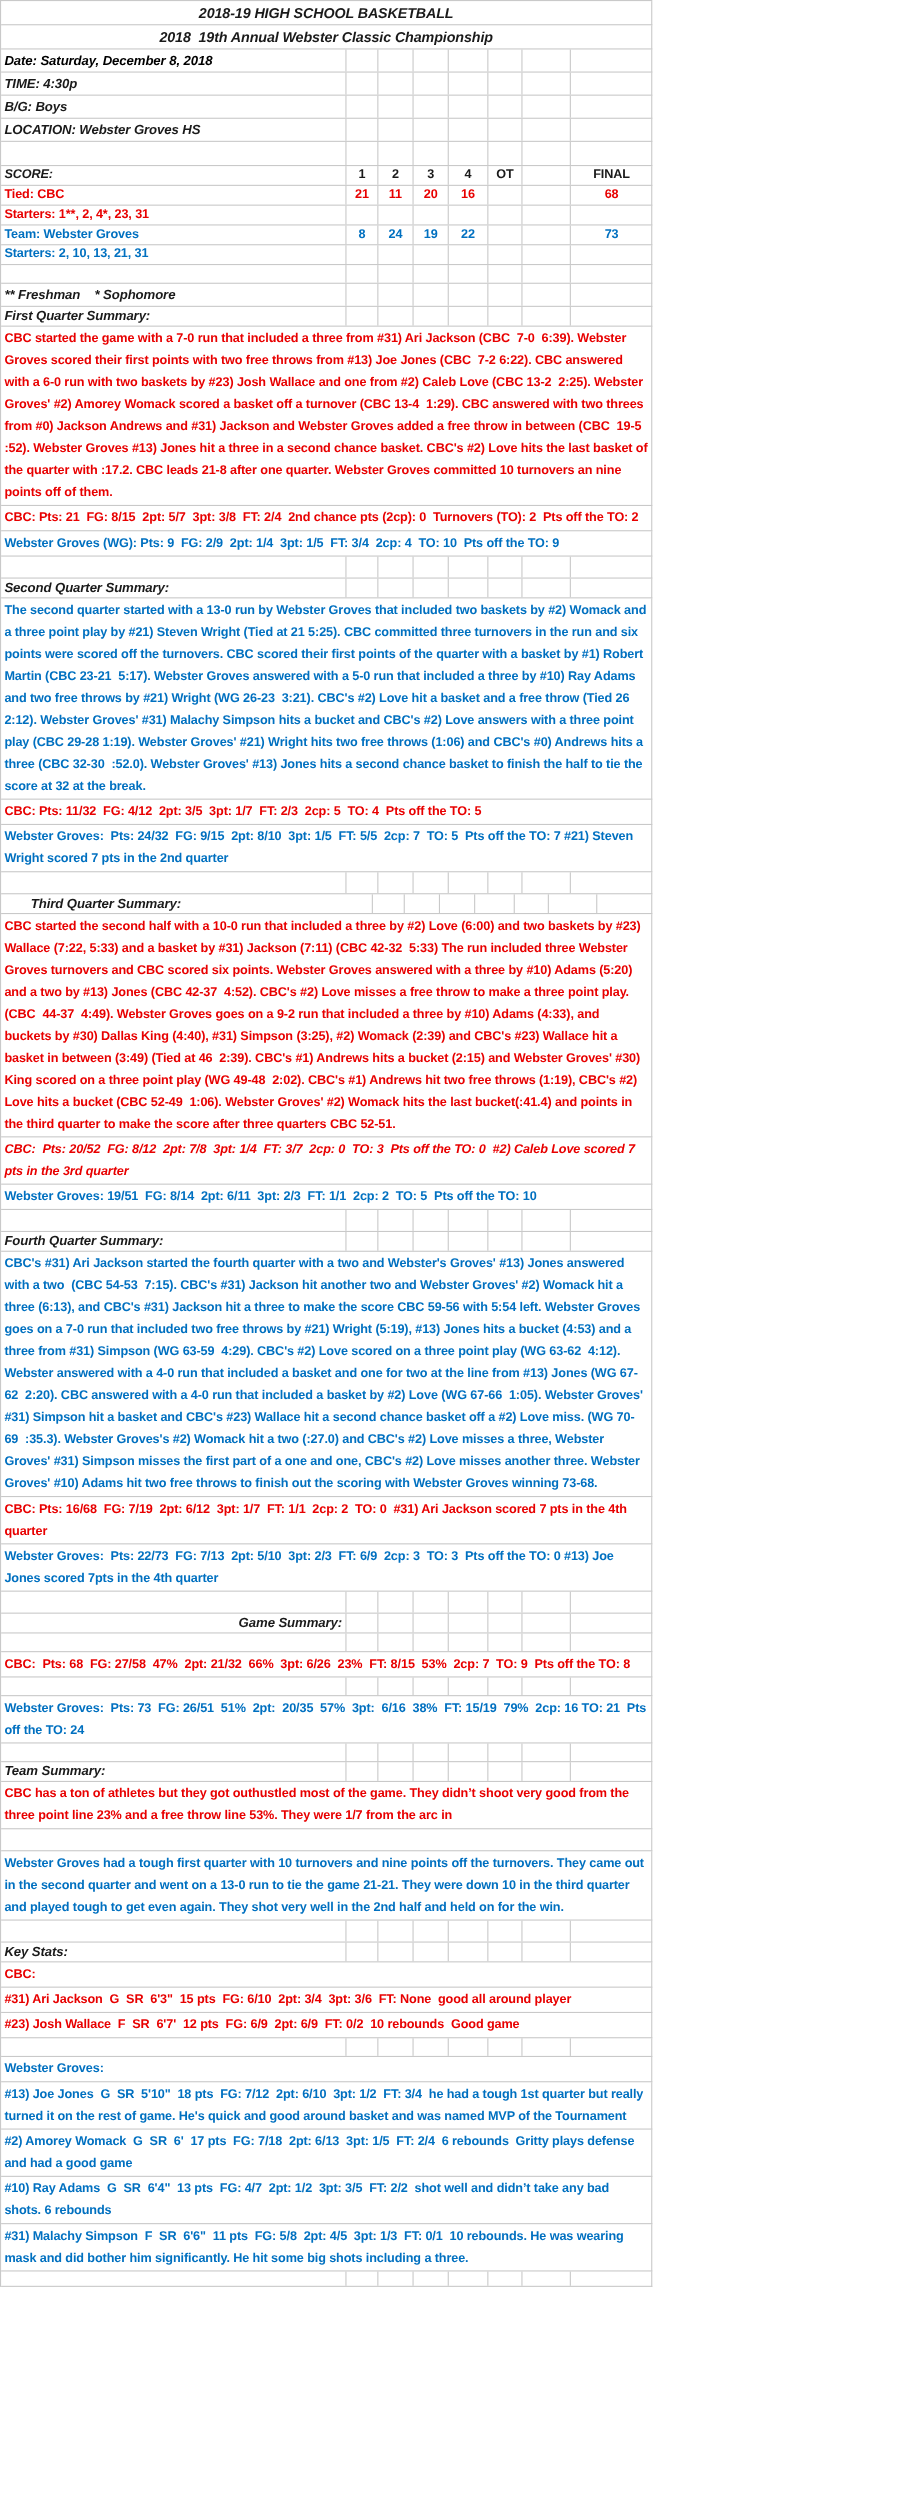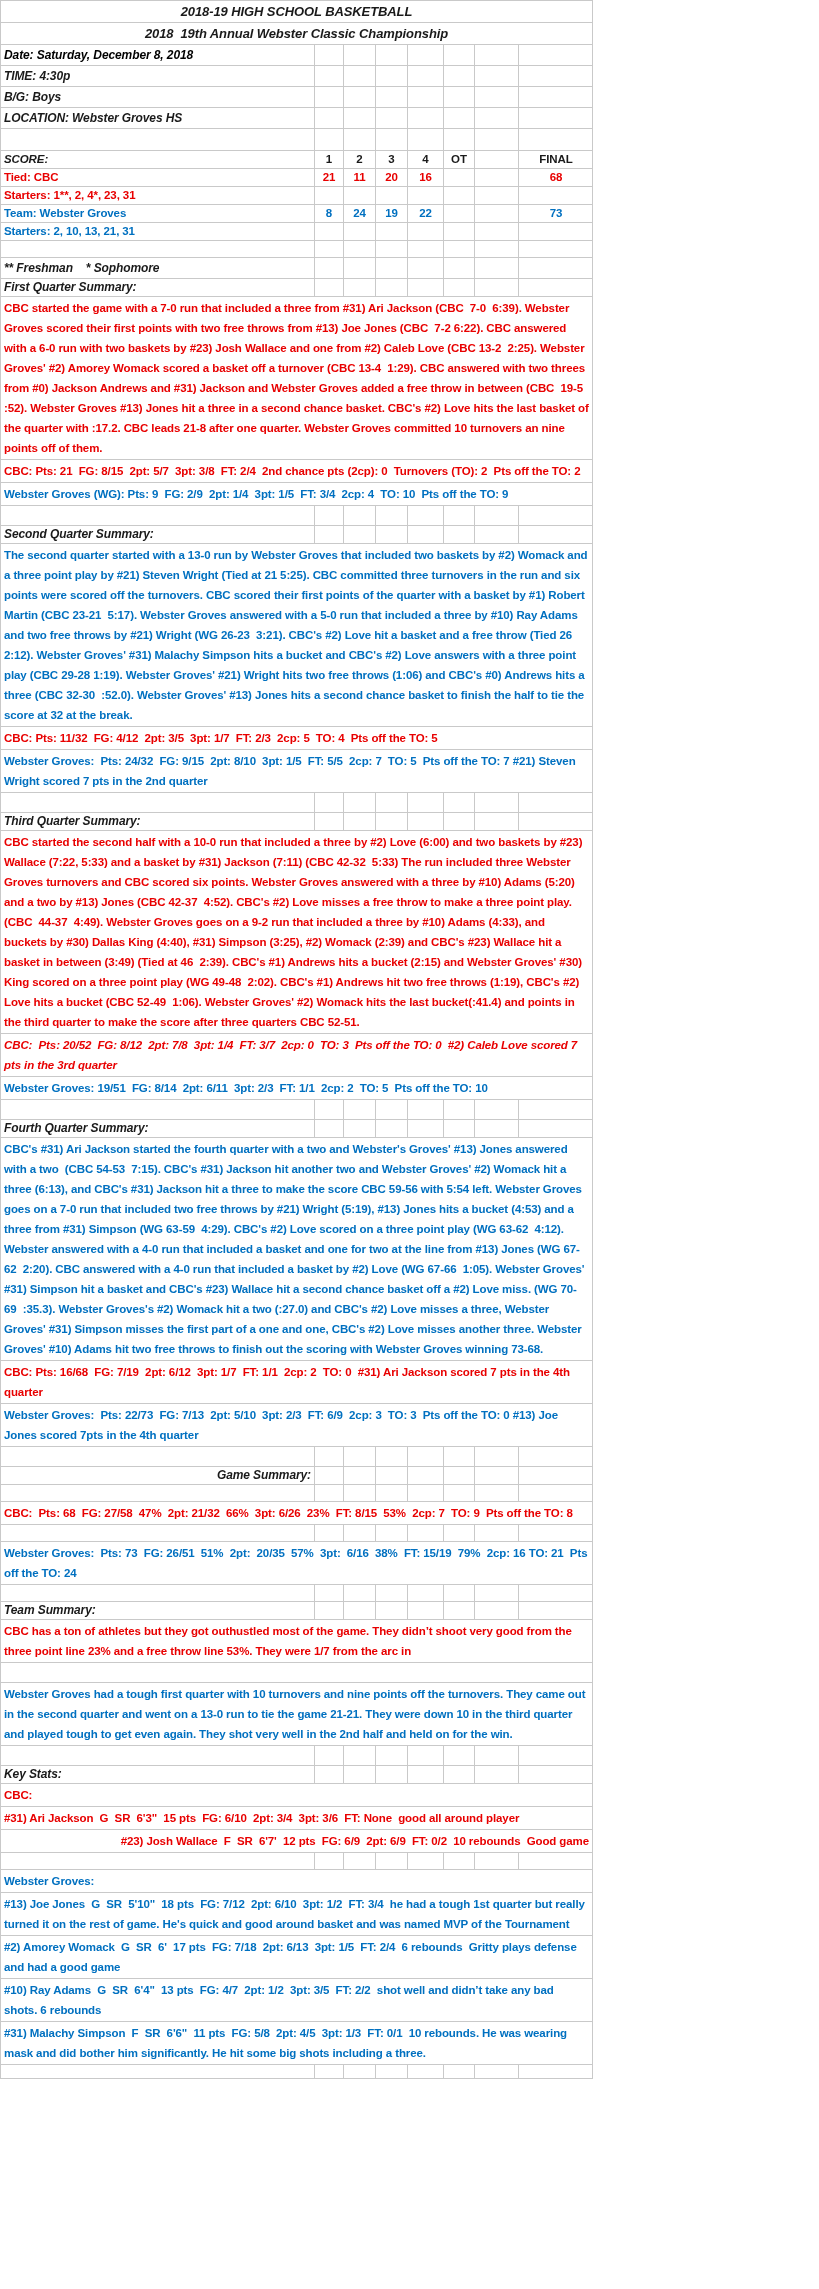--- a/index.html
+++ b/index.html
@@ -229,21 +229,21 @@
         <div class="cell left" style="color: rgb(26, 26, 26); width: 313px;"></div>
         <div class="cell col" style="color: rgb(26, 26, 26); width: 29px;"></div>
         <div class="cell col" style="color: rgb(26, 26, 26); width: 32px;"></div>
         <div class="cell col" style="color: rgb(26, 26, 26); width: 32px;"></div>
         <div class="cell col" style="color: rgb(26, 26, 26); width: 36px;"></div>
         <div class="cell col" style="color: rgb(26, 26, 26); width: 31px;"></div>
         <div class="cell col" style="color: rgb(26, 26, 26); width: 44px;"></div>
         <div class="cell col" style="color: rgb(26, 26, 26); width: 75px;"></div>
       </div>
       <div class="row header">
-        <div class="cell left" style="color: rgb(26, 26, 26); width: 313px;">Third Quarter Summary:</div>
+        <div class="cell left" style="color: rgb(26, 26, 26); width: 313px; margin-left: 24px;">Third Quarter Summary:</div>
         <div class="cell col" style="color: rgb(26, 26, 26); width: 29px;"></div>
         <div class="cell col" style="color: rgb(26, 26, 26); width: 32px;"></div>
         <div class="cell col" style="color: rgb(26, 26, 26); width: 32px;"></div>
         <div class="cell col" style="color: rgb(26, 26, 26); width: 36px;"></div>
         <div class="cell col" style="color: rgb(26, 26, 26); width: 31px;"></div>
         <div class="cell col" style="color: rgb(26, 26, 26); width: 44px;"></div>
         <div class="cell col" style="color: rgb(26, 26, 26); width: 75px;"></div>
       </div>
       <div class="row para">
         <div class="cell merged" style="color: rgb(232, 0, 0);">CBC started the second half with a 10-0 run that included a three by #2) Love (6:00) and two baskets by #23) Wallace (7:22, 5:33) and a basket by #31) Jackson (7:11) (CBC 42-32  5:33) The run included three Webster Groves turnovers and CBC scored six points. Webster Groves answered with a three by #10) Adams (5:20) and a two by #13) Jones (CBC 42-37  4:52). CBC's #2) Love misses a free throw to make a three point play. (CBC  44-37  4:49). Webster Groves goes on a 9-2 run that included a three by #10) Adams (4:33), and buckets by #30) Dallas King (4:40), #31) Simpson (3:25), #2) Womack (2:39) and CBC's #23) Wallace hit a basket in between (3:49) (Tied at 46  2:39). CBC's #1) Andrews hits a bucket (2:15) and Webster Groves' #30) King scored on a three point play (WG 49-48  2:02). CBC's #1) Andrews hit two free throws (1:19), CBC's #2) Love hits a bucket (CBC 52-49  1:06). Webster Groves' #2) Womack hits the last bucket(:41.4) and points in the third quarter to make the score after three quarters CBC 52-51.</div>
@@ -378,21 +378,21 @@
         <div class="cell col" style="color: rgb(26, 26, 26); width: 44px;"></div>
         <div class="cell col" style="color: rgb(26, 26, 26); width: 75px;"></div>
       </div>
       <div class="row para">
         <div class="cell merged" style="color: rgb(232, 0, 0);">CBC:</div>
       </div>
       <div class="row para">
         <div class="cell merged" style="color: rgb(232, 0, 0);">#31) Ari Jackson  G  SR  6'3"  15 pts  FG: 6/10  2pt: 3/4  3pt: 3/6  FT: None  good all around player</div>
       </div>
       <div class="row para">
-        <div class="cell merged" style="color: rgb(232, 0, 0); text-align: right;">#23) Josh Wallace  F  SR  6'7'  12 pts  FG: 6/9  2pt: 6/9  FT: 0/2  10 rebounds  Good game</div>
+        <div class="cell merged" style="color: rgb(232, 0, 0);">#23) Josh Wallace  F  SR  6'7'  12 pts  FG: 6/9  2pt: 6/9  FT: 0/2  10 rebounds  Good game</div>
       </div>
       <div class="row score" style="min-height: 17px;">
         <div class="cell left" style="color: rgb(26, 26, 26); width: 313px;"></div>
         <div class="cell col" style="color: rgb(26, 26, 26); width: 29px;"></div>
         <div class="cell col" style="color: rgb(26, 26, 26); width: 32px;"></div>
         <div class="cell col" style="color: rgb(26, 26, 26); width: 32px;"></div>
         <div class="cell col" style="color: rgb(26, 26, 26); width: 36px;"></div>
         <div class="cell col" style="color: rgb(26, 26, 26); width: 31px;"></div>
         <div class="cell col" style="color: rgb(26, 26, 26); width: 44px;"></div>
         <div class="cell col" style="color: rgb(26, 26, 26); width: 75px;"></div>

